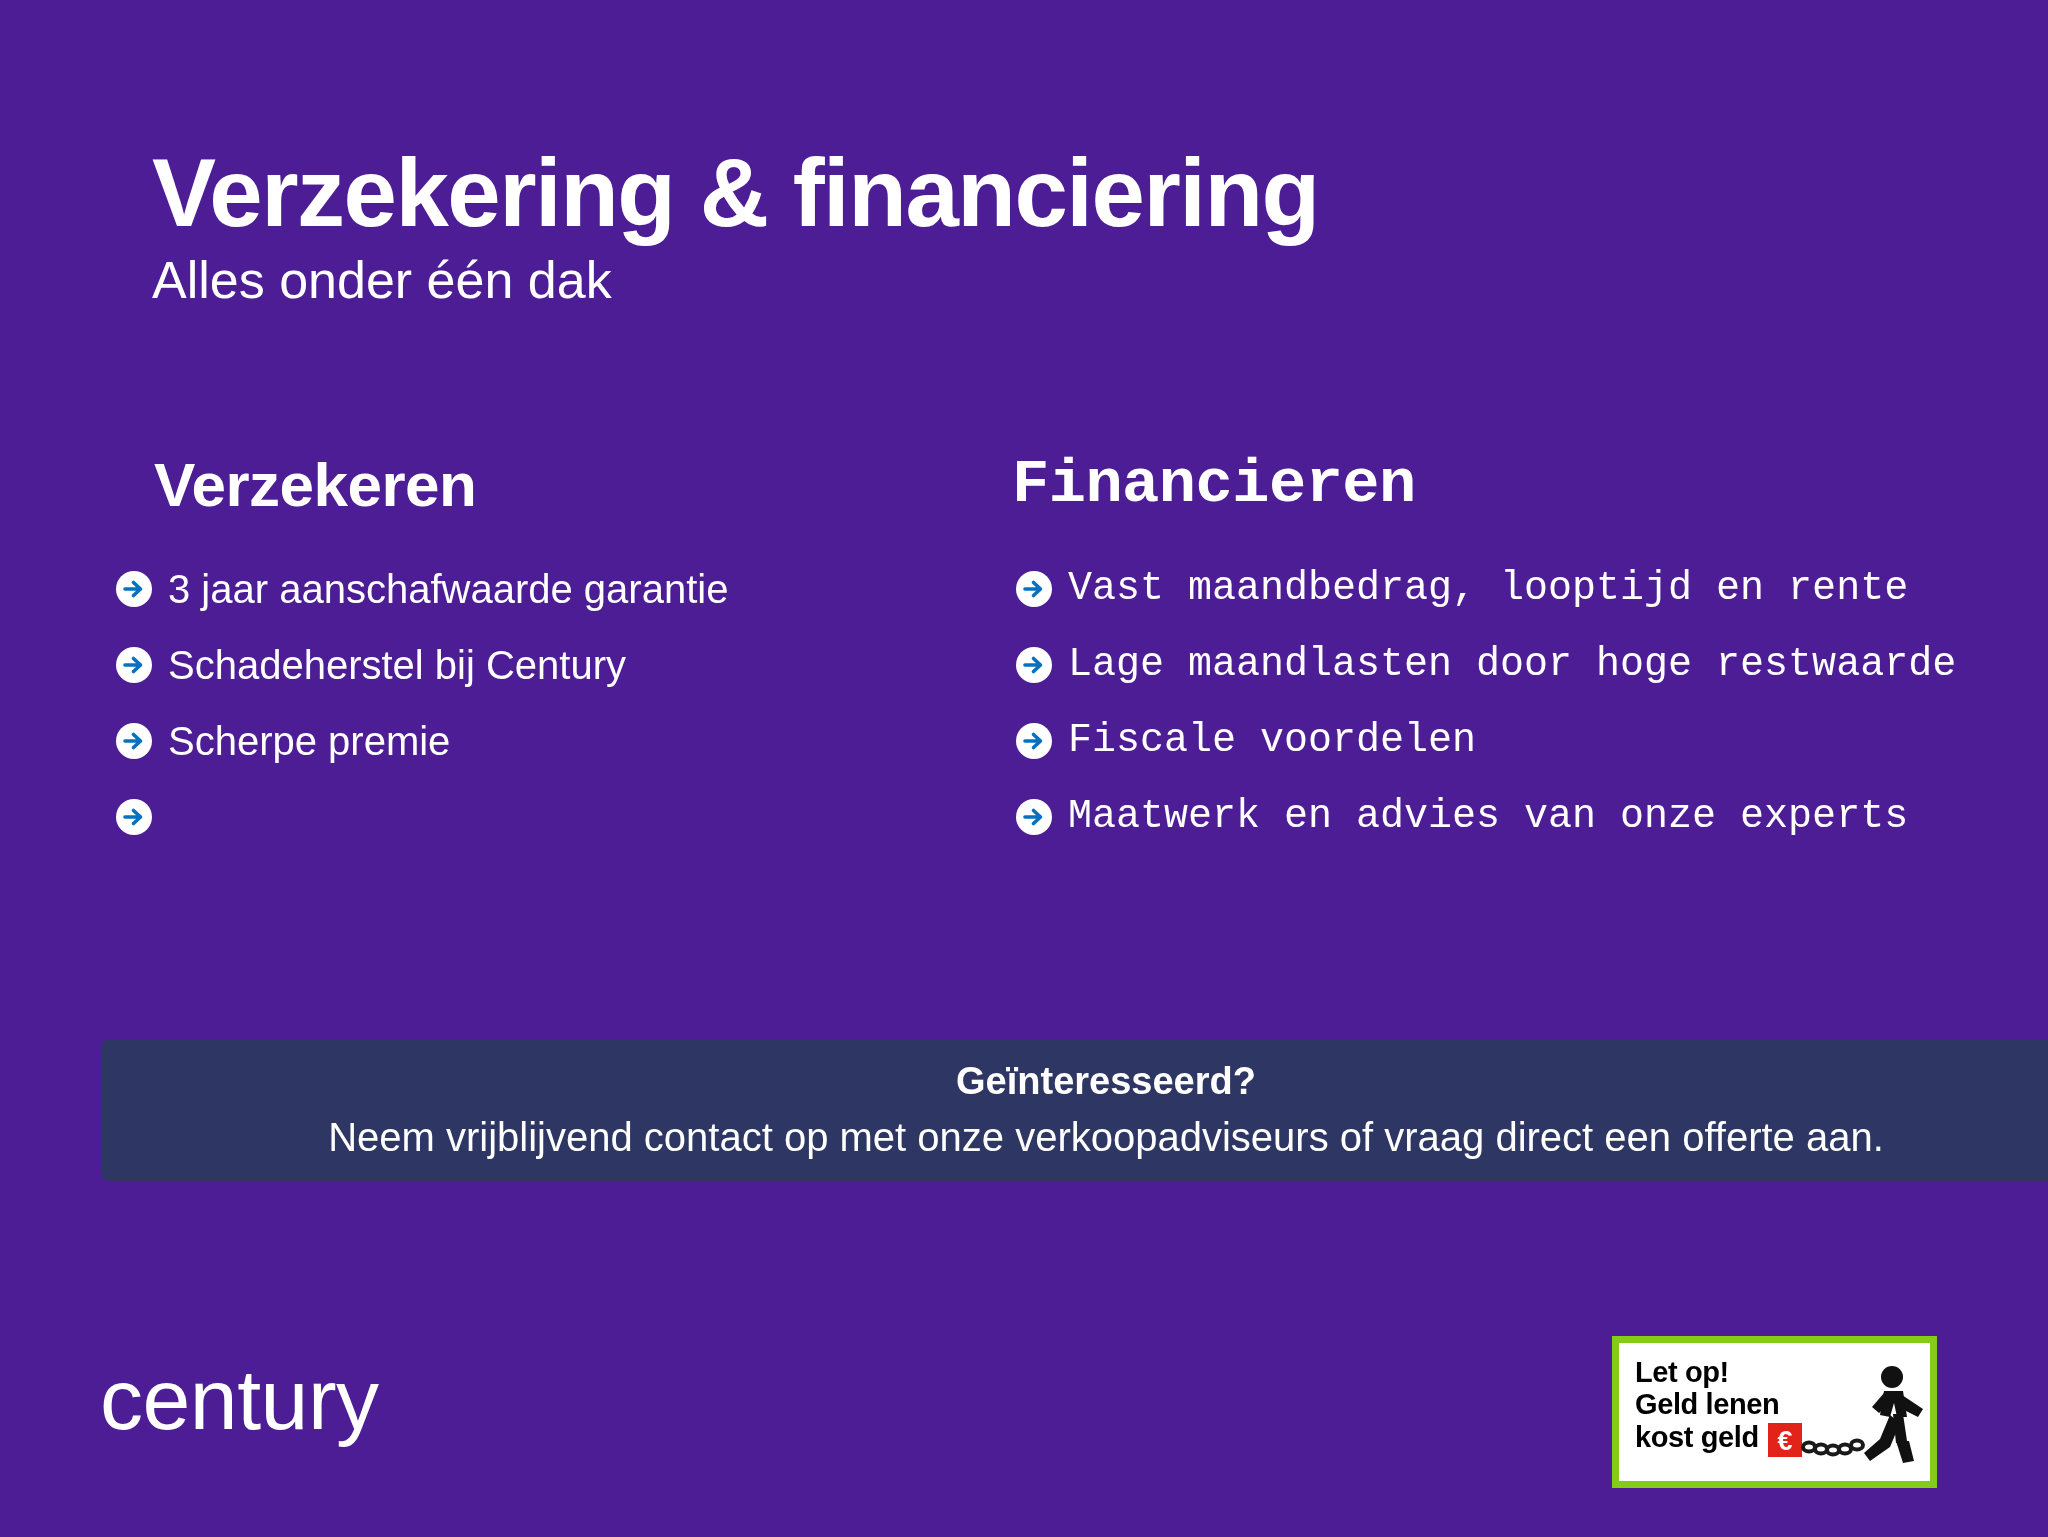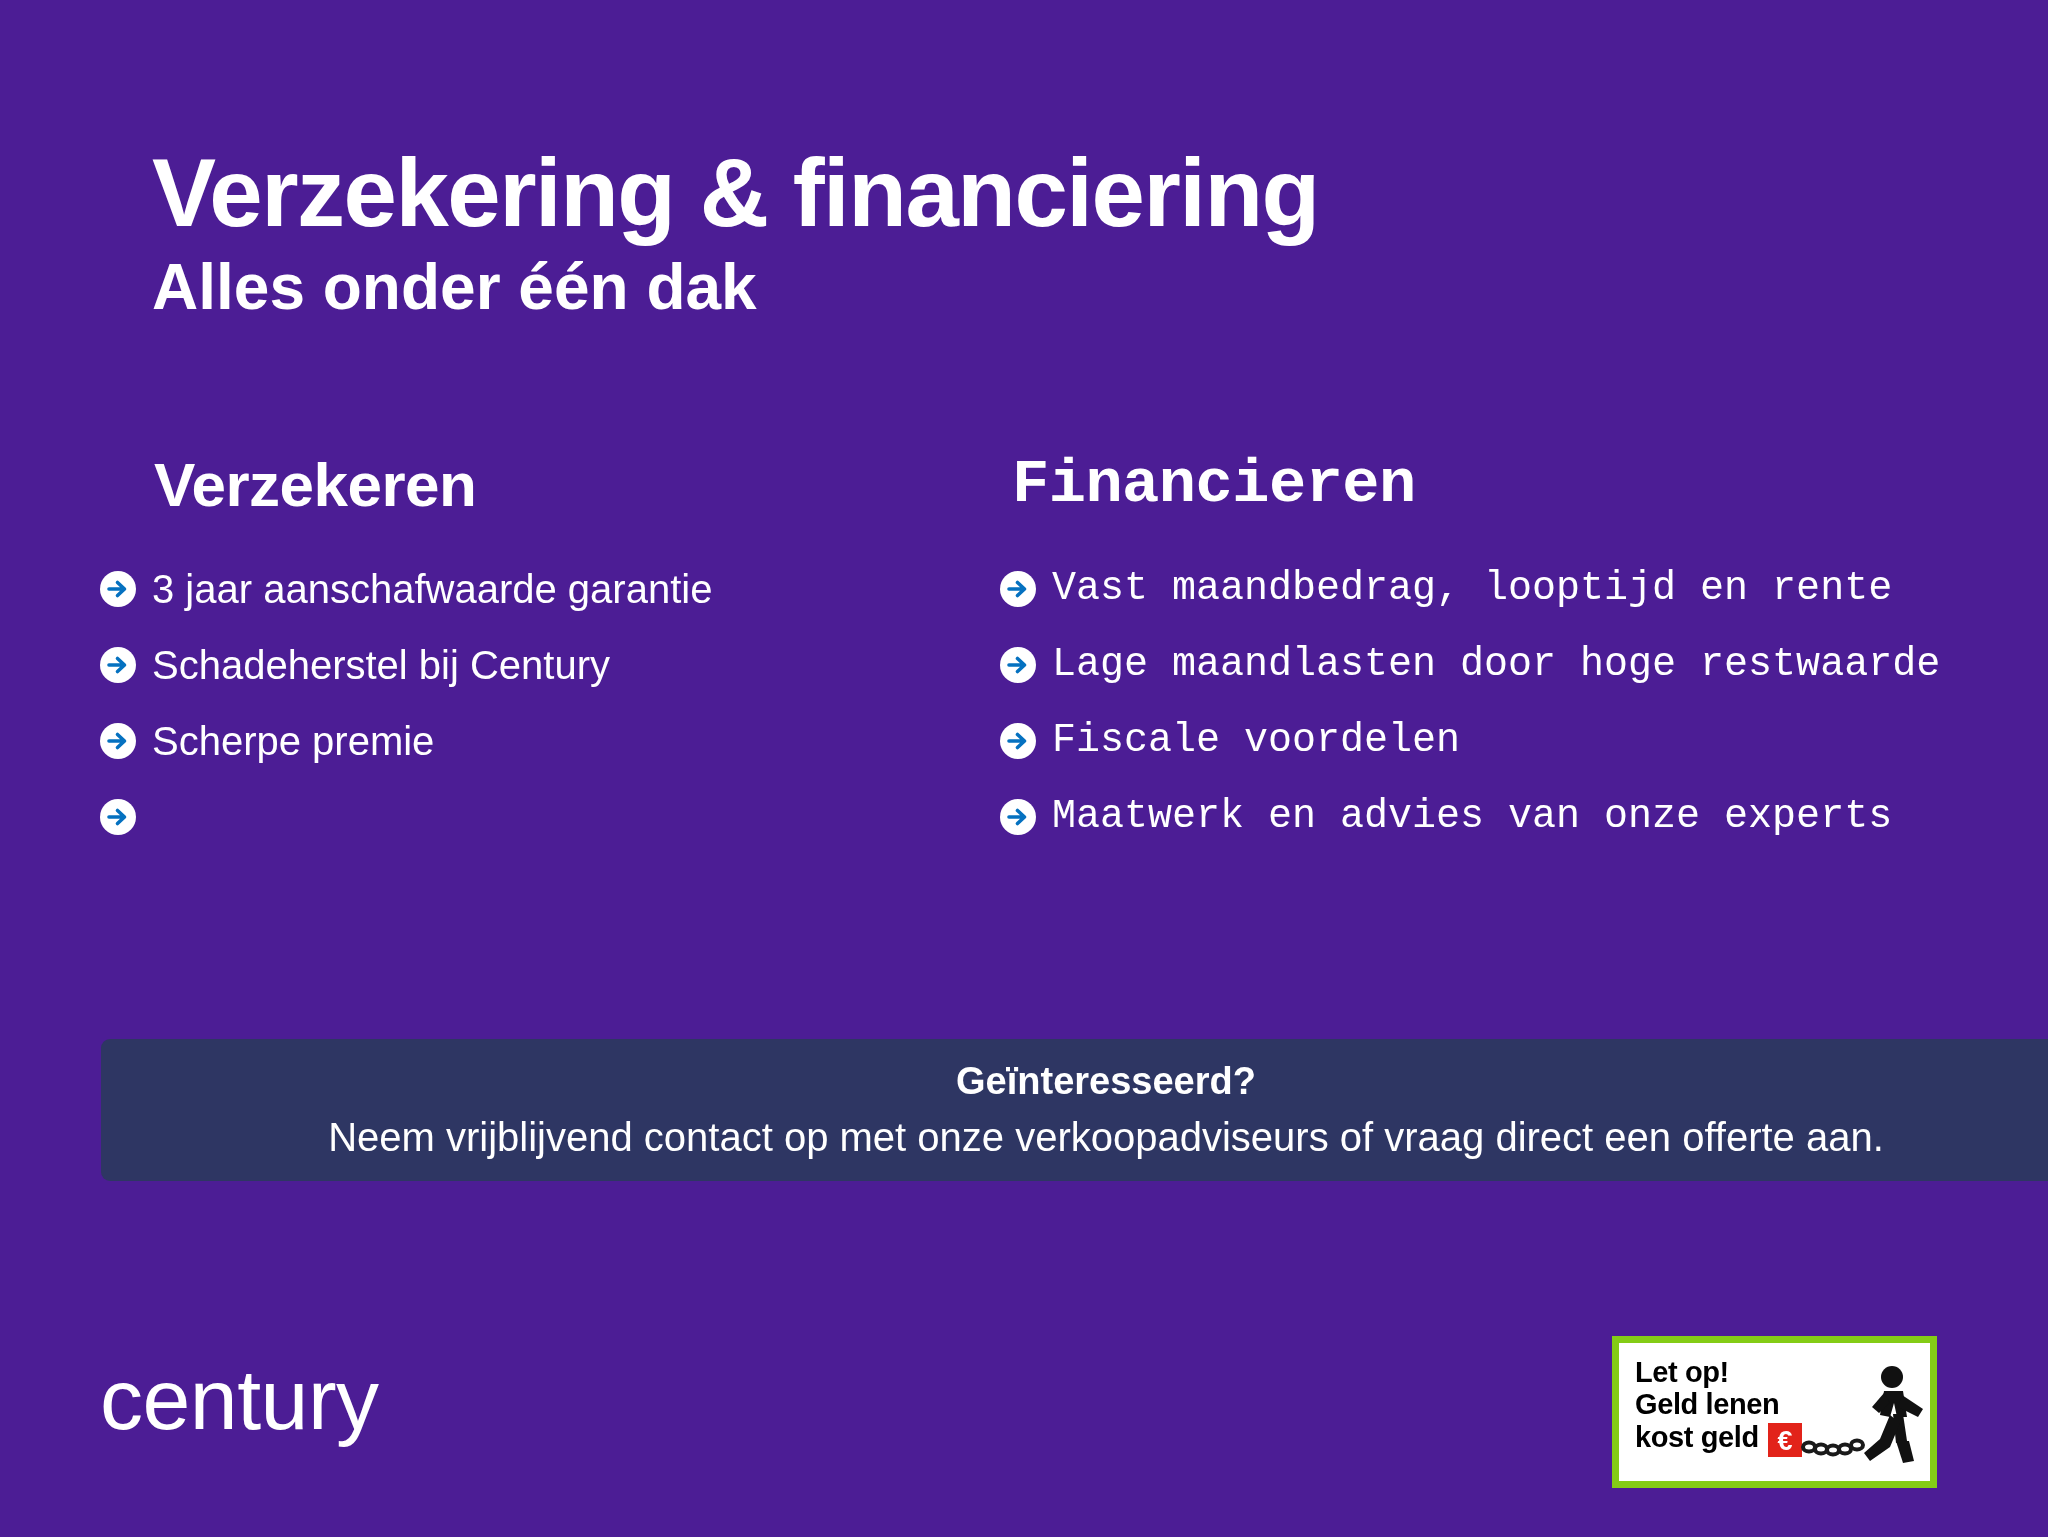--- a/index.html
+++ b/index.html
@@ -33,22 +33,22 @@
   .title {
     font-size: 96px;
     font-weight: 700;
     letter-spacing: -1.5px;
     line-height: 1.06;
     margin: 0;
     color: #ffffff;
     white-space: nowrap;
   }
   .subtitle {
-    font-size: 64px;
-    font-weight: 700;
+    font-size: 52px;
+    font-weight: 400;
     letter-spacing: 0px;
     line-height: 1.18;
     margin: 6px 0 0 0;
     color: #ffffff;
     white-space: nowrap;
   }
 
   
   .columns {
     position: absolute;
@@ -69,21 +69,21 @@
     font-weight: 700;
     letter-spacing: -0.5px;
     line-height: 1.05;
     margin: 0 0 34px 0;
     color: #ffffff;
     white-space: nowrap;
   }
 
   .bullet-list {
     list-style: none;
-    margin: 0;
+    margin: 16px;
     padding: 0;
   }
   .bullet-item {
     display: flex;
     align-items: center;
     gap: 16px;
     height: 76px;
   }
   .column.left .bullet-item  { margin-left: -54px; }
   .column.right .bullet-item { margin-left: -12px; }

